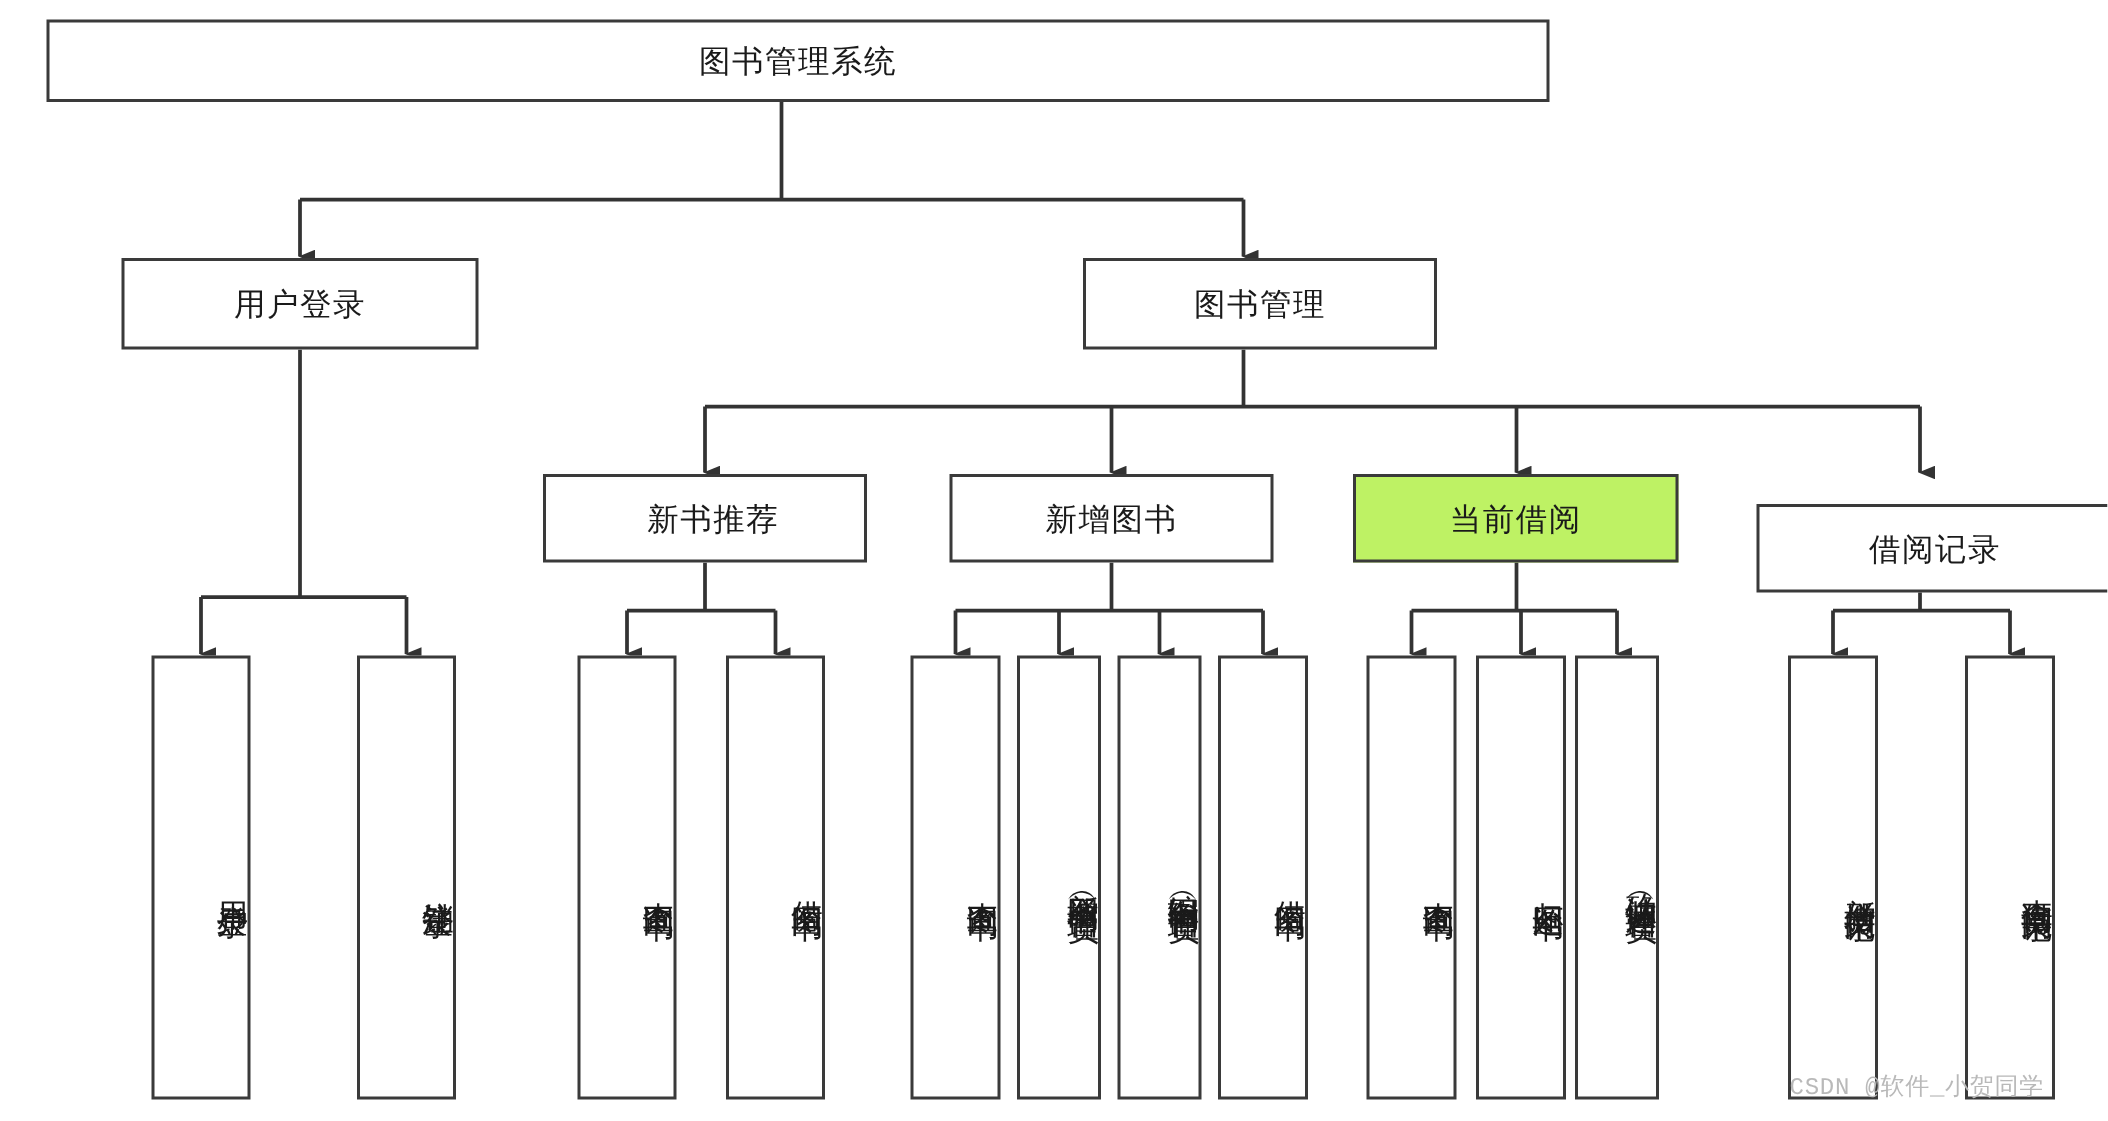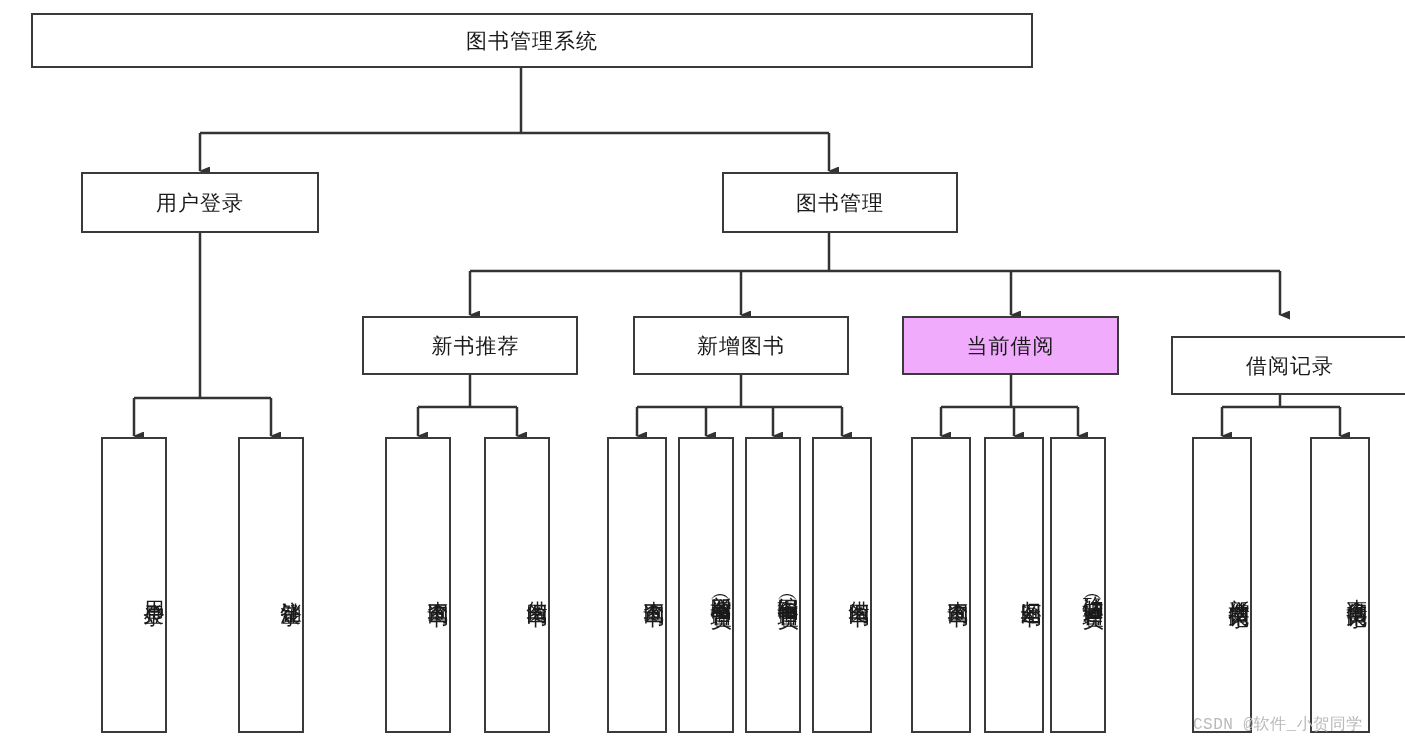--- a/index.html
+++ b/index.html
@@ -125,21 +125,21 @@
       </div>
       <div class="node horizontal" style="left: 711px; top: 172px; width: 236px; height: 61px; border-color: rgb(58, 58, 58); background: rgb(255, 255, 255); color: rgb(26, 26, 26); margin-left: 11px;">
         <span class="node-label">图书管理</span>
       </div>
       <div class="node horizontal" style="left: 362px; top: 316px; width: 216px; height: 59px; border-color: rgb(58, 58, 58); background: rgb(255, 255, 255); color: rgb(26, 26, 26); padding-left: 11px;">
         <span class="node-label">新书推荐</span>
       </div>
       <div class="node horizontal" style="left: 633px; top: 316px; width: 216px; height: 59px; border-color: rgb(58, 58, 58); background: rgb(255, 255, 255); color: rgb(26, 26, 26);">
         <span class="node-label">新增图书</span>
       </div>
-      <div class="node horizontal" style="left: 902px; top: 316px; width: 217px; height: 59px; border-color: rgb(58, 58, 58); background: #f0abfc; color: rgb(26, 26, 26);">
+      <div class="node horizontal" style="left: 902px; top: 316px; width: 217px; height: 59px; border-color: rgb(58, 58, 58); background: #bef264; color: rgb(26, 26, 26);">
         <span class="node-label">当前借阅</span>
       </div>
       <div class="node horizontal" style="left: 1171px; top: 316px; width: 238px; height: 59px; border-color: rgb(58, 58, 58); background: rgb(255, 255, 255); color: rgb(26, 26, 26); margin-top: 20px;">
         <span class="node-label">借阅记录</span>
       </div>
       <div class="node vertical" style="left: 101px; top: 437px; width: 66px; height: 296px; border-color: rgb(58, 58, 58); background: rgb(255, 255, 255); color: rgb(26, 26, 26);">
         <span class="node-label">用户登录</span>
       </div>
       <div class="node vertical" style="left: 238px; top: 437px; width: 66px; height: 296px; border-color: rgb(58, 58, 58); background: rgb(255, 255, 255); color: rgb(26, 26, 26);">
         <span class="node-label">注销登录</span>

